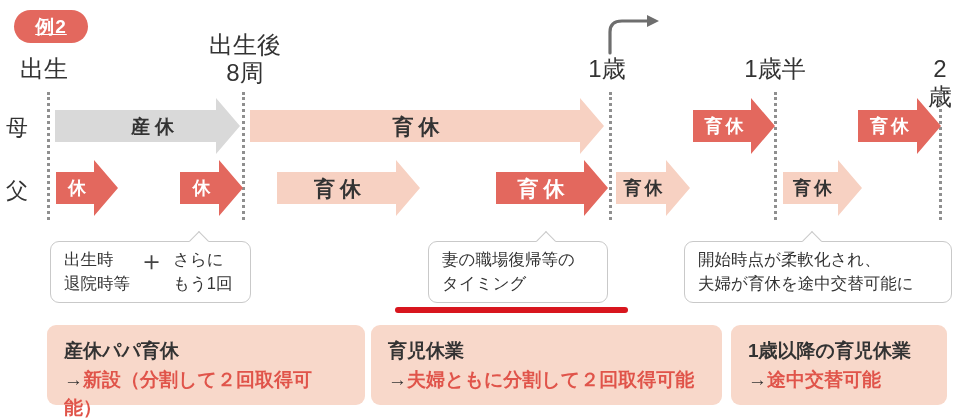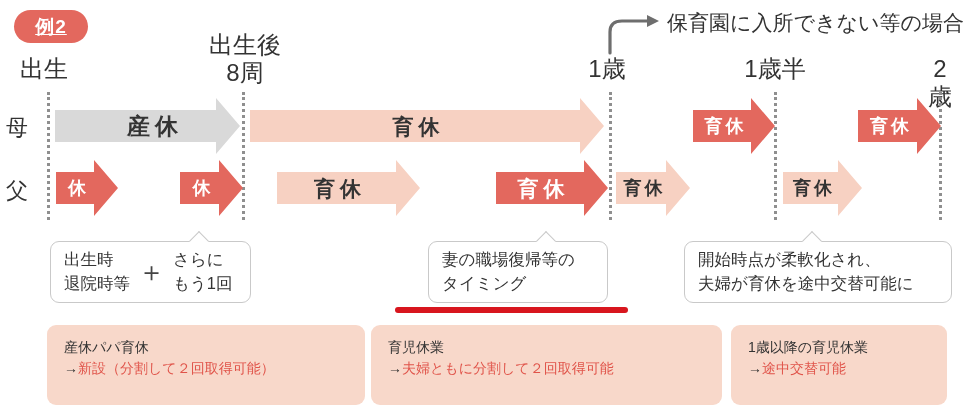--- a/index.html
+++ b/index.html
@@ -73,21 +73,21 @@
     display:flex;align-items:center;justify-content:center;
   }
   .arrow .lbl{
     padding-right:22px;
     font-size:21px;font-weight:700;
     letter-spacing:5px;text-indent:5px;
     line-height:1;
   }
   .arrow.sm .lbl{font-size:18px;letter-spacing:3px;text-indent:3px;padding-right:20px;}
   .arrow.gray{background:var(--gray-arrow);}
-  .arrow.gray .lbl{color:var(--dark-text);font-size:23px;margin-left:32px;}
+  .arrow.gray .lbl{color:var(--dark-text);font-size:19px;margin-left:32px;}
   .arrow.light{background:var(--light-pink);}
   .arrow.light .lbl{color:var(--dark-text);}
   .arrow.red{background:var(--red);}
   .arrow.red .lbl{color:#ffffff;}
 
   
   .callout{
     top:241px;height:62px;
     background:#fff;
     border:1.5px solid var(--border-gray);
@@ -95,54 +95,53 @@
     display:flex;align-items:center;
     font-size:16.5px;line-height:1.45;color:var(--dark-text);
   }
   .callout .tail{
     position:absolute;top:-8px;width:14px;height:14px;
     background:#fff;
     border-top:1.5px solid var(--border-gray);
     border-left:1.5px solid var(--border-gray);
     transform:rotate(45deg);
   }
-  .callout-inner{display:flex;align-items:center;padding:6px 13px;width:100%;}
+  .callout-inner{display:flex;align-items:flex-start;padding:6px 13px;width:100%;}
   .callout .plus{font-size:27px;font-weight:400;color:#444;margin:0 8px;line-height:1;}
 
   
   .red-underline{
     left:395px;top:307px;width:233px;height:6px;
     background:var(--underline-red);border-radius:3px;
   }
 
   
   .summary-box{
     top:325px;height:80px;
     background:var(--box-pink);
     border-radius:9px;
     padding:12px 17px;
-    font-size:14px;line-height:1.5;color:var(--dark-text);
+    font-size:19px;line-height:1.5;color:var(--dark-text);font-weight:bold;
   }
   .summary-box .detail-red{color:var(--red-text);}
 
   
   .note-arrow-svg{left:595px;top:11px;}
 </style>
 </head>
 <body>
 
 <div class="stage">
 
   <div class="abs badge">例2</div>
 
   <svg class="abs note-arrow-svg" width="78" height="46" viewBox="0 0 78 46">
     <path d="M 15 42 L 15 21 Q 15 10 27 10 L 52 10" fill="none" stroke="#6e6e6e" stroke-width="3.2" stroke-linecap="round"></path>
     <polygon points="52,4 64,10 52,16" fill="#6e6e6e"></polygon>
   </svg>
-  <div class="abs top-note">保育園に入所できない等の場合</div>
 
   <div class="abs axis-label" style="left:44px;">出生</div>
   <div class="abs axis-label two-line pre" style="left:245px;">出生後
 8周</div>
   <div class="abs axis-label" style="left:607px;">1歳</div>
   <div class="abs axis-label" style="left:775px;">1歳半</div>
   <div class="abs axis-label" style="left:940px;">2歳</div>
 
   <div class="abs vline" style="left:47px;"></div>
   <div class="abs vline" style="left:242px;"></div>

